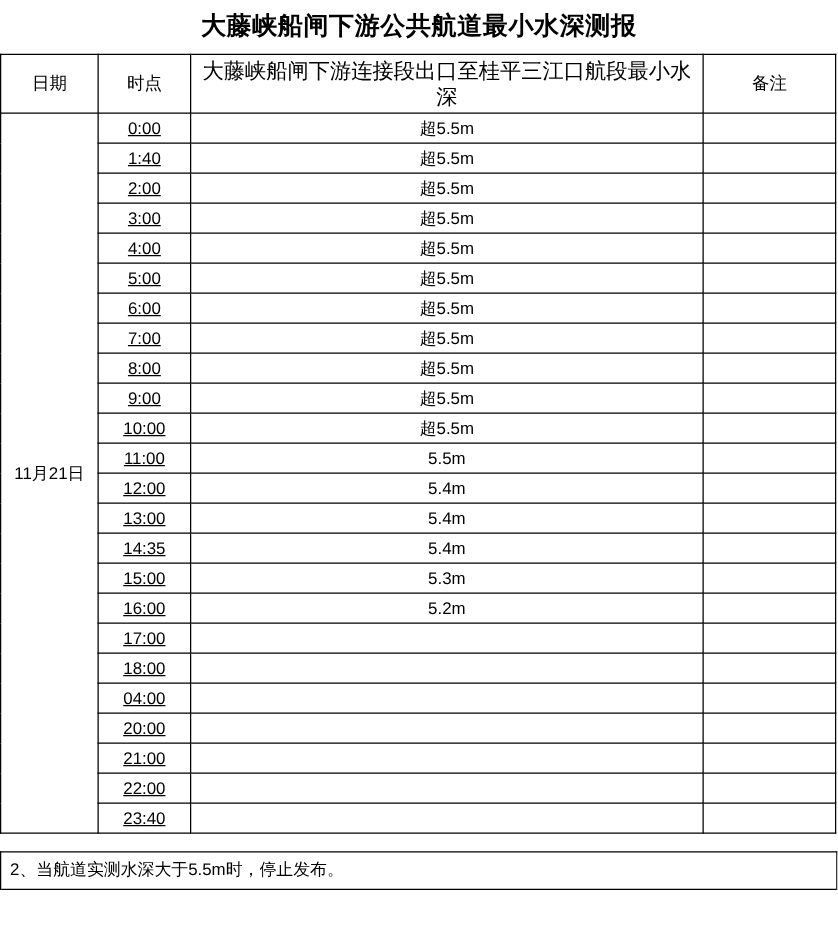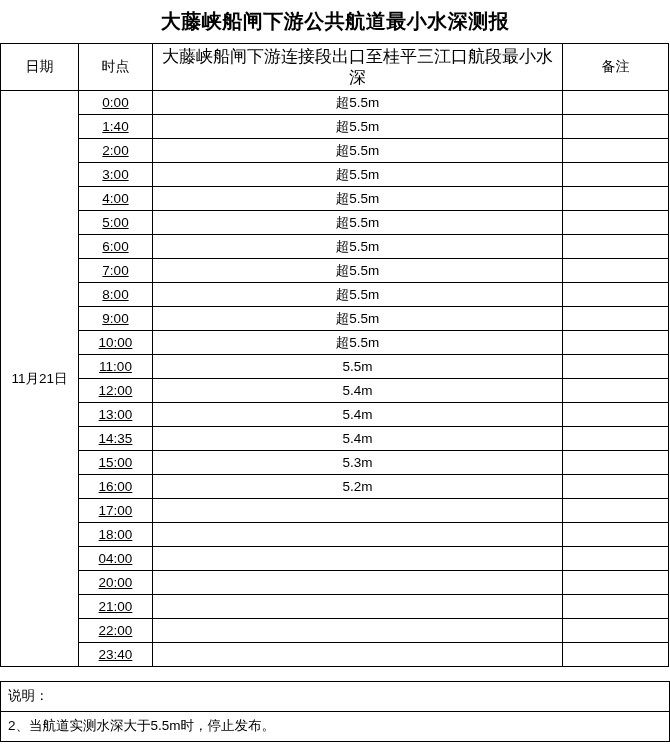--- a/index.html
+++ b/index.html
@@ -229,17 +229,16 @@
       </tr>
       <tr>
         <td class="time-cell">23:40</td>
         <td class="depth-cell"></td>
         <td class="remark-cell"></td>
       </tr>
     </tbody>
   </table>
 
   <div class="notes">
-    <div class="note-row">说明：</div>
     <div class="note-row">2、当航道实测水深大于5.5m时，停止发布。</div>
   </div>
 
 </div>
 
 </body></html>

